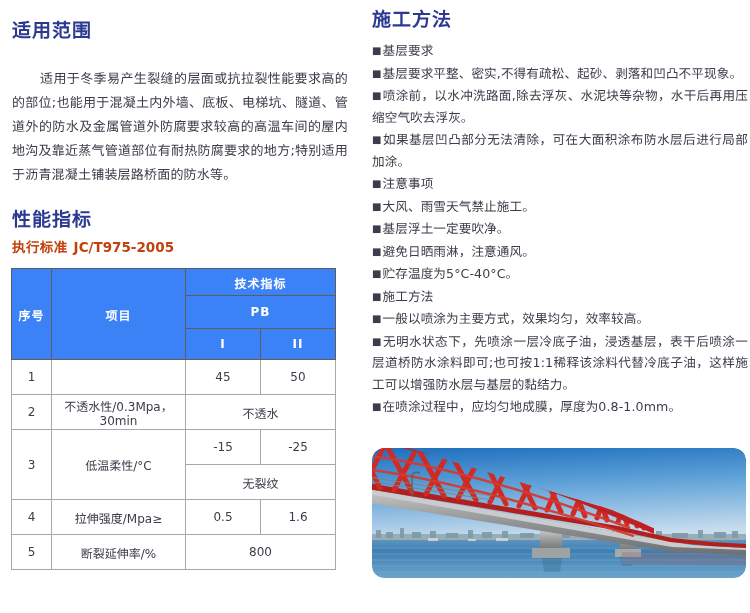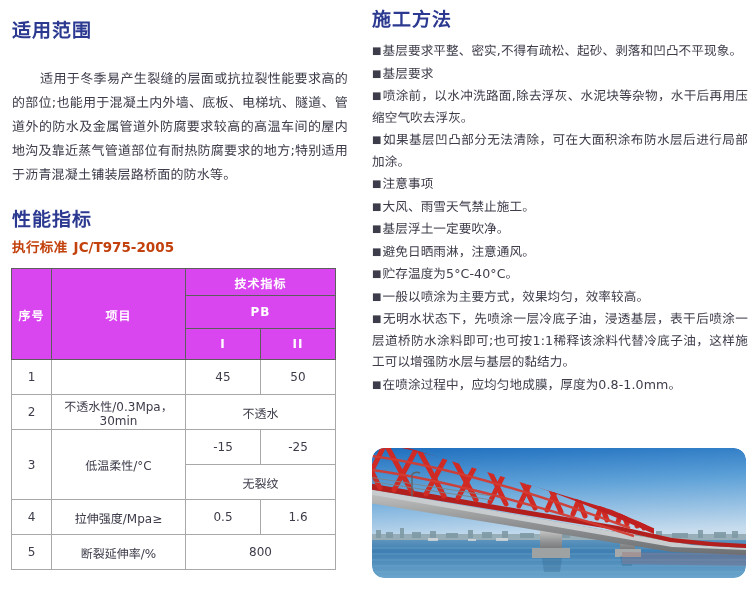--- a/index.html
+++ b/index.html
@@ -59,21 +59,21 @@
     font-size:11.5px;
     color:#3c3c4a;
   }
   table.spec td,table.spec th{
     border:1px solid #a8a8a8;
     text-align:center;
     vertical-align:middle;
     padding:0;
   }
   table.spec thead th{
-    background:#d946ef;
+    background:#3b82f6;
     color:#ffffff;
     border:1px solid #5d5d5d;
     font-weight:bold;
     font-size:12px;
     letter-spacing:1px;
   }
   table.spec tbody td{
     background:#ffffff;
     height:34px;
     font-size:12px;
@@ -191,29 +191,30 @@
 
       </tbody>
     </table>
   </div>
 
   <div class="col-right">
 
     <h2 class="heading h-shigong">施工方法</h2>
 
     <div class="list">
+      <p class="li"><span class="bullet">■</span><span>基层要求</span></p>
       <p class="li"><span class="bullet">■</span><span>基层要求平整、密实,不得有疏松、起砂、剥落和凹凸不平现象。</span></p>
-      <p class="li"><span class="bullet">■</span><span>基层要求</span></p>
       <p class="li"><span class="bullet">■</span><span>喷涂前，以水冲洗路面,除去浮灰、水泥块等杂物，水干后再用压缩空气吹去浮灰。</span></p>
       <p class="li"><span class="bullet">■</span><span>如果基层凹凸部分无法清除，可在大面积涂布防水层后进行局部加涂。</span></p>
       <p class="li"><span class="bullet">■</span><span>注意事项</span></p>
       <p class="li"><span class="bullet">■</span><span>大风、雨雪天气禁止施工。</span></p>
       <p class="li"><span class="bullet">■</span><span>基层浮土一定要吹净。</span></p>
       <p class="li"><span class="bullet">■</span><span>避免日晒雨淋，注意通风。</span></p>
       <p class="li"><span class="bullet">■</span><span>贮存温度为5°C-40°C。</span></p>
+      <p class="li"><span class="bullet">■</span><span>施工方法</span></p>
       <p class="li"><span class="bullet">■</span><span>一般以喷涂为主要方式，效果均匀，效率较高。</span></p>
       <p class="li"><span class="bullet">■</span><span>无明水状态下，先喷涂一层冷底子油，浸透基层，表干后喷涂一层道桥防水涂料即可;也可按1:1稀释该涂料代替冷底子油，这样施工可以增强防水层与基层的黏结力。</span></p>
       <p class="li"><span class="bullet">■</span><span>在喷涂过程中，应均匀地成膜，厚度为0.8-1.0mm。</span></p>
     </div>
 
     <div class="photo">
       <svg viewBox="0 0 374 130" preserveAspectRatio="none">
         <defs>
           <linearGradient id="sky" x1="0" y1="0" x2="0.15" y2="1">
             <stop offset="0%" stop-color="#1f6fbf"></stop>

